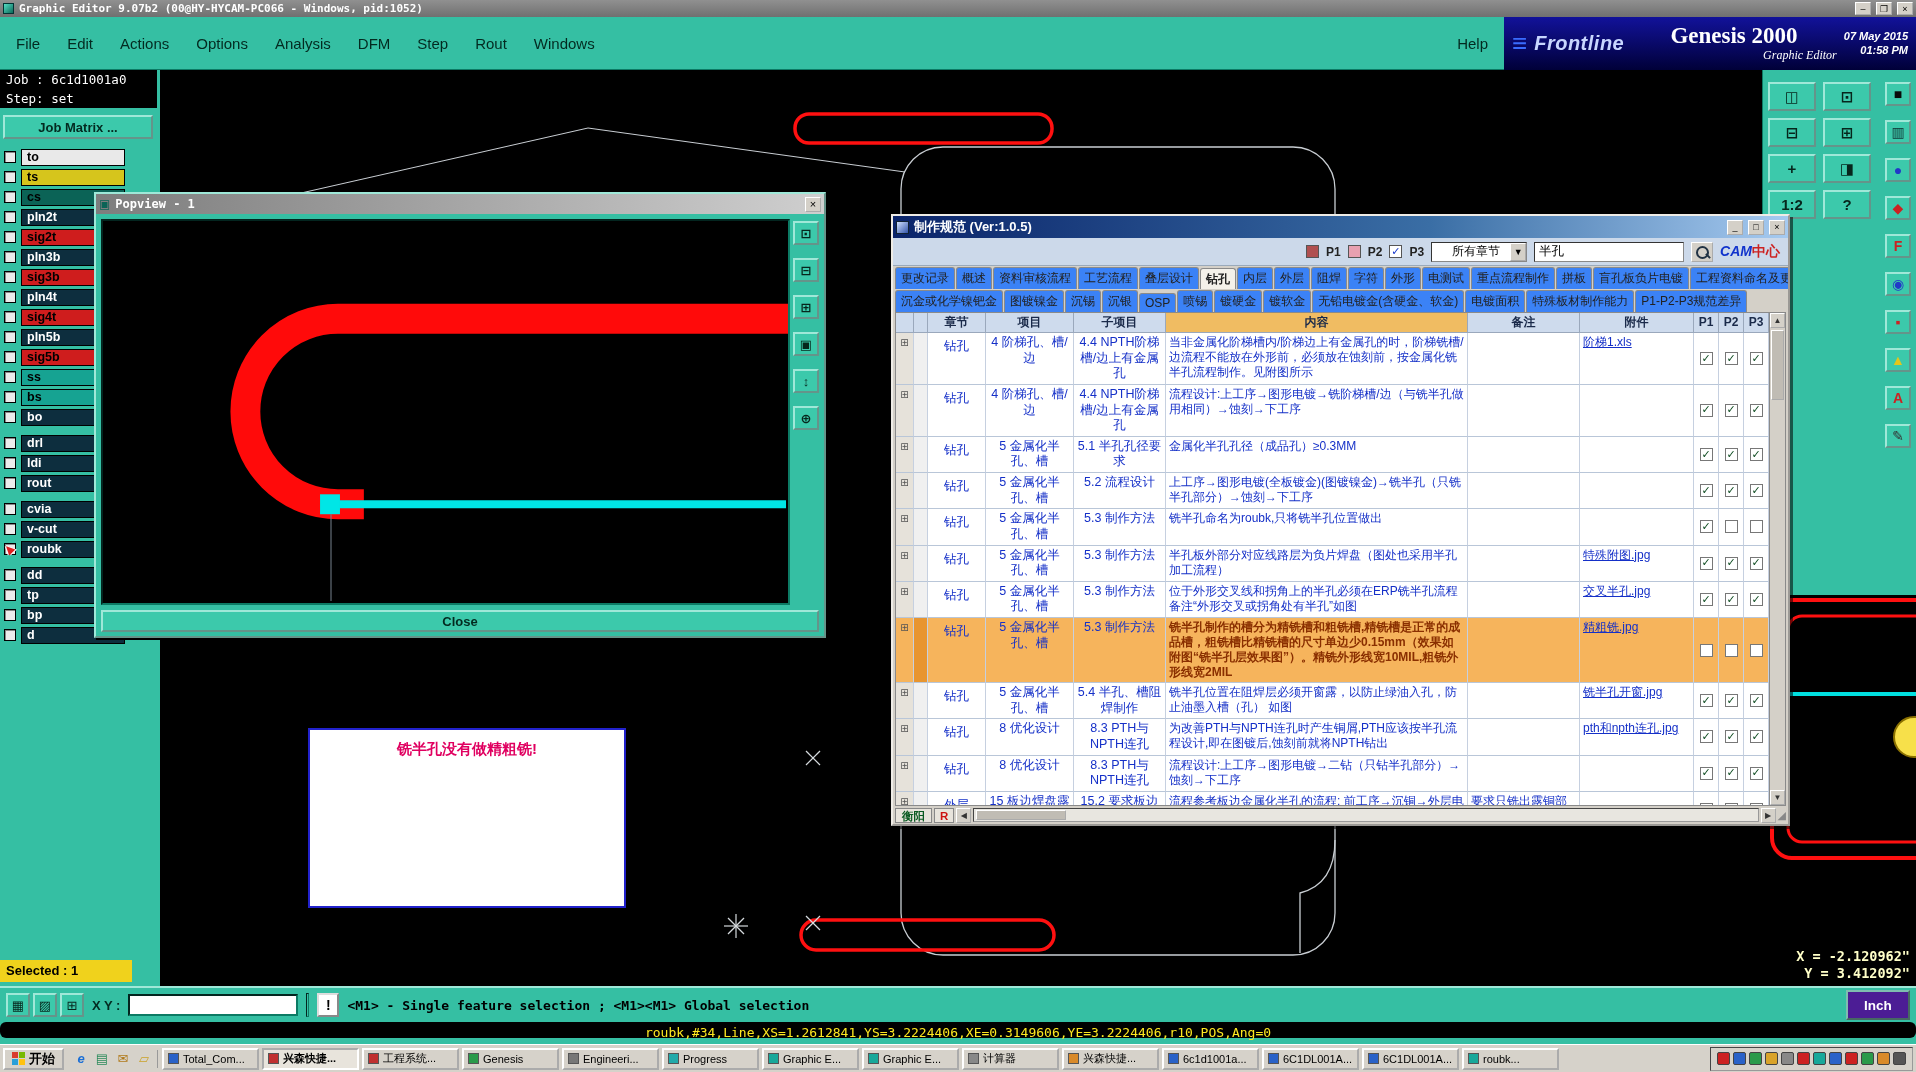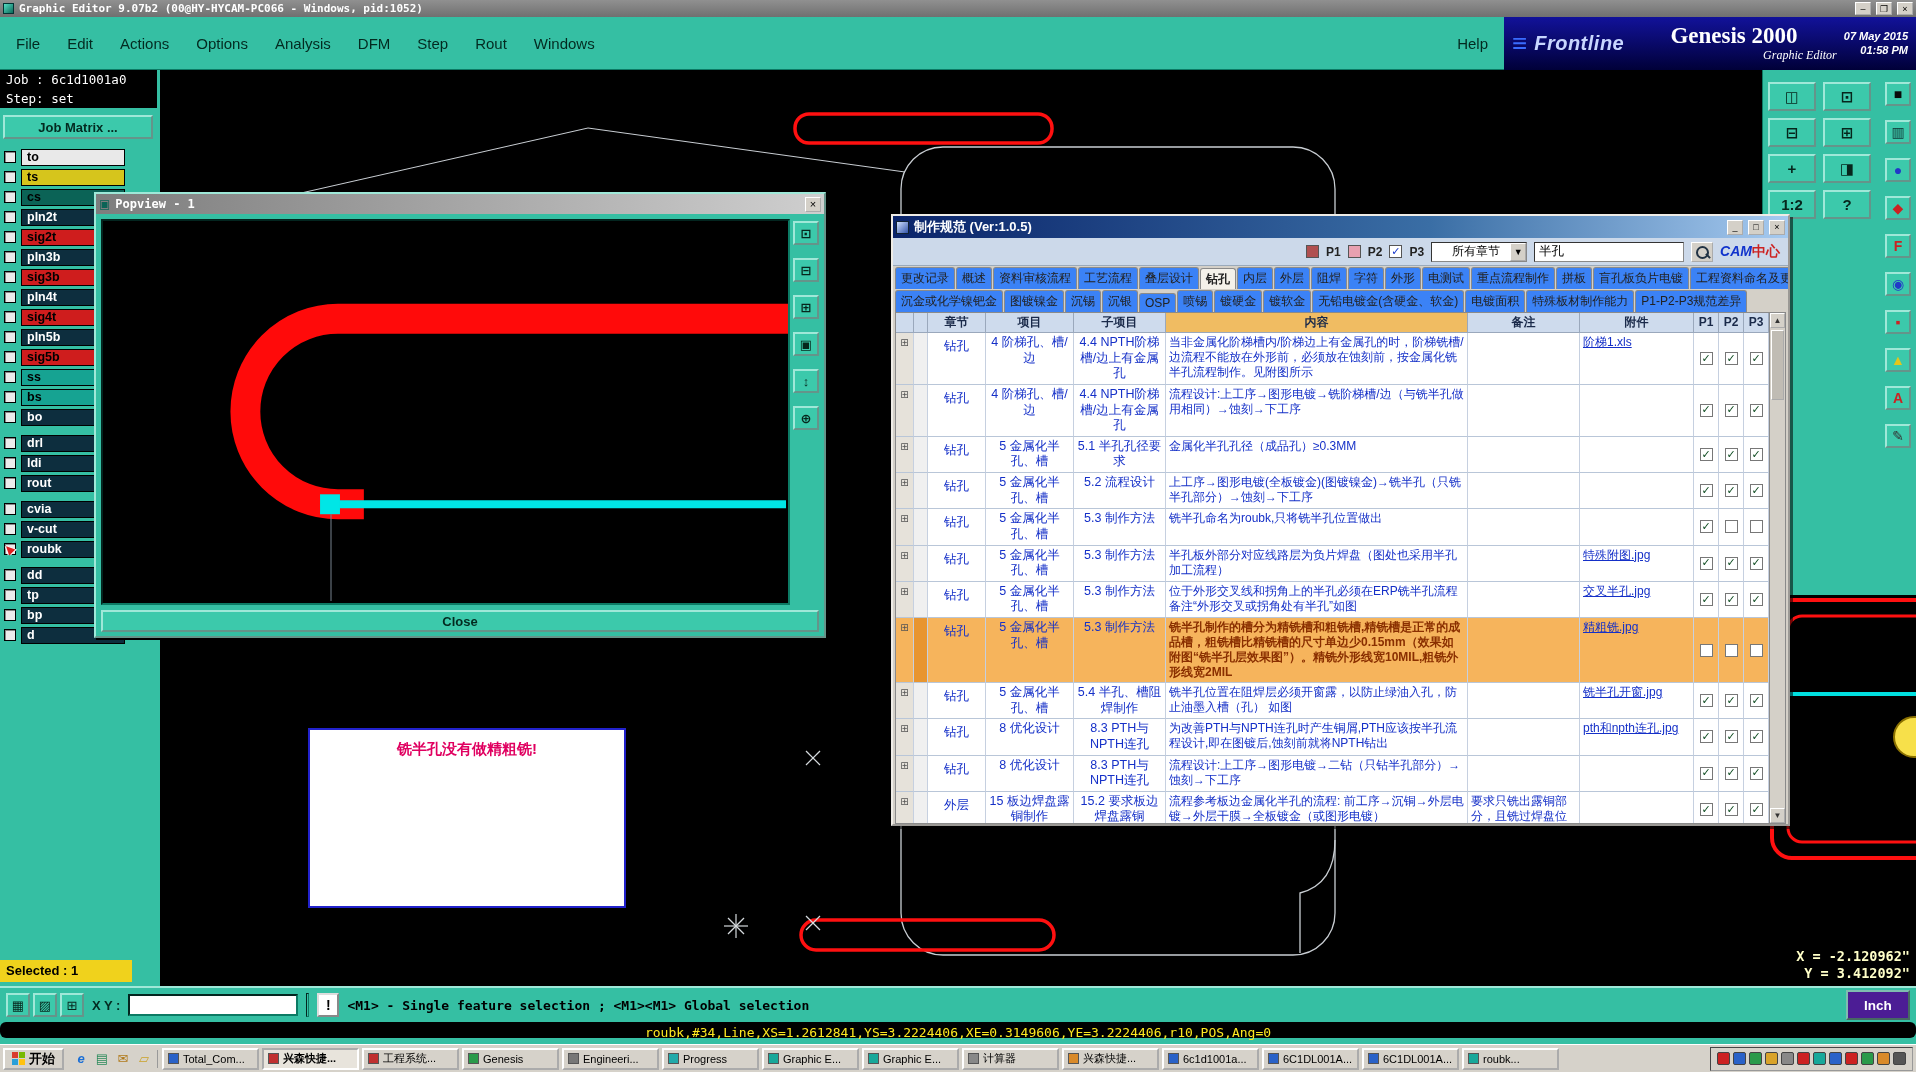--- a/index.html
+++ b/index.html
@@ -706,20 +706,30 @@
             </div>
    </div>
         </div>
     </div>
     <div id="vscroll">
       <div class="sarr up">▲</div>
       <div class="thumb"></div>
       <div class="sarr dn">▼</div>
     </div>
   </div>
+  <div class="sw-bottom">
+    <span class="sheet-tab">衡阳</span>
+    <span class="rtab">R</span>
+    <button class="harr">◀</button>
+    <span class="htrack">
+        <span class="hthumb"></span>
+      </span>
+    <button class="harr">▶</button>
+    <span class="grip">◢</span>
+  </div>
 </div>
 
 <div id="selectedbox">Selected : 1</div>
 
 <div id="statusbar">
   <div id="sb-btns">
       <button class="sbbtn">▦</button>
       <button class="sbbtn">▨</button>
       <button class="sbbtn">⊞</button>
     </div>

